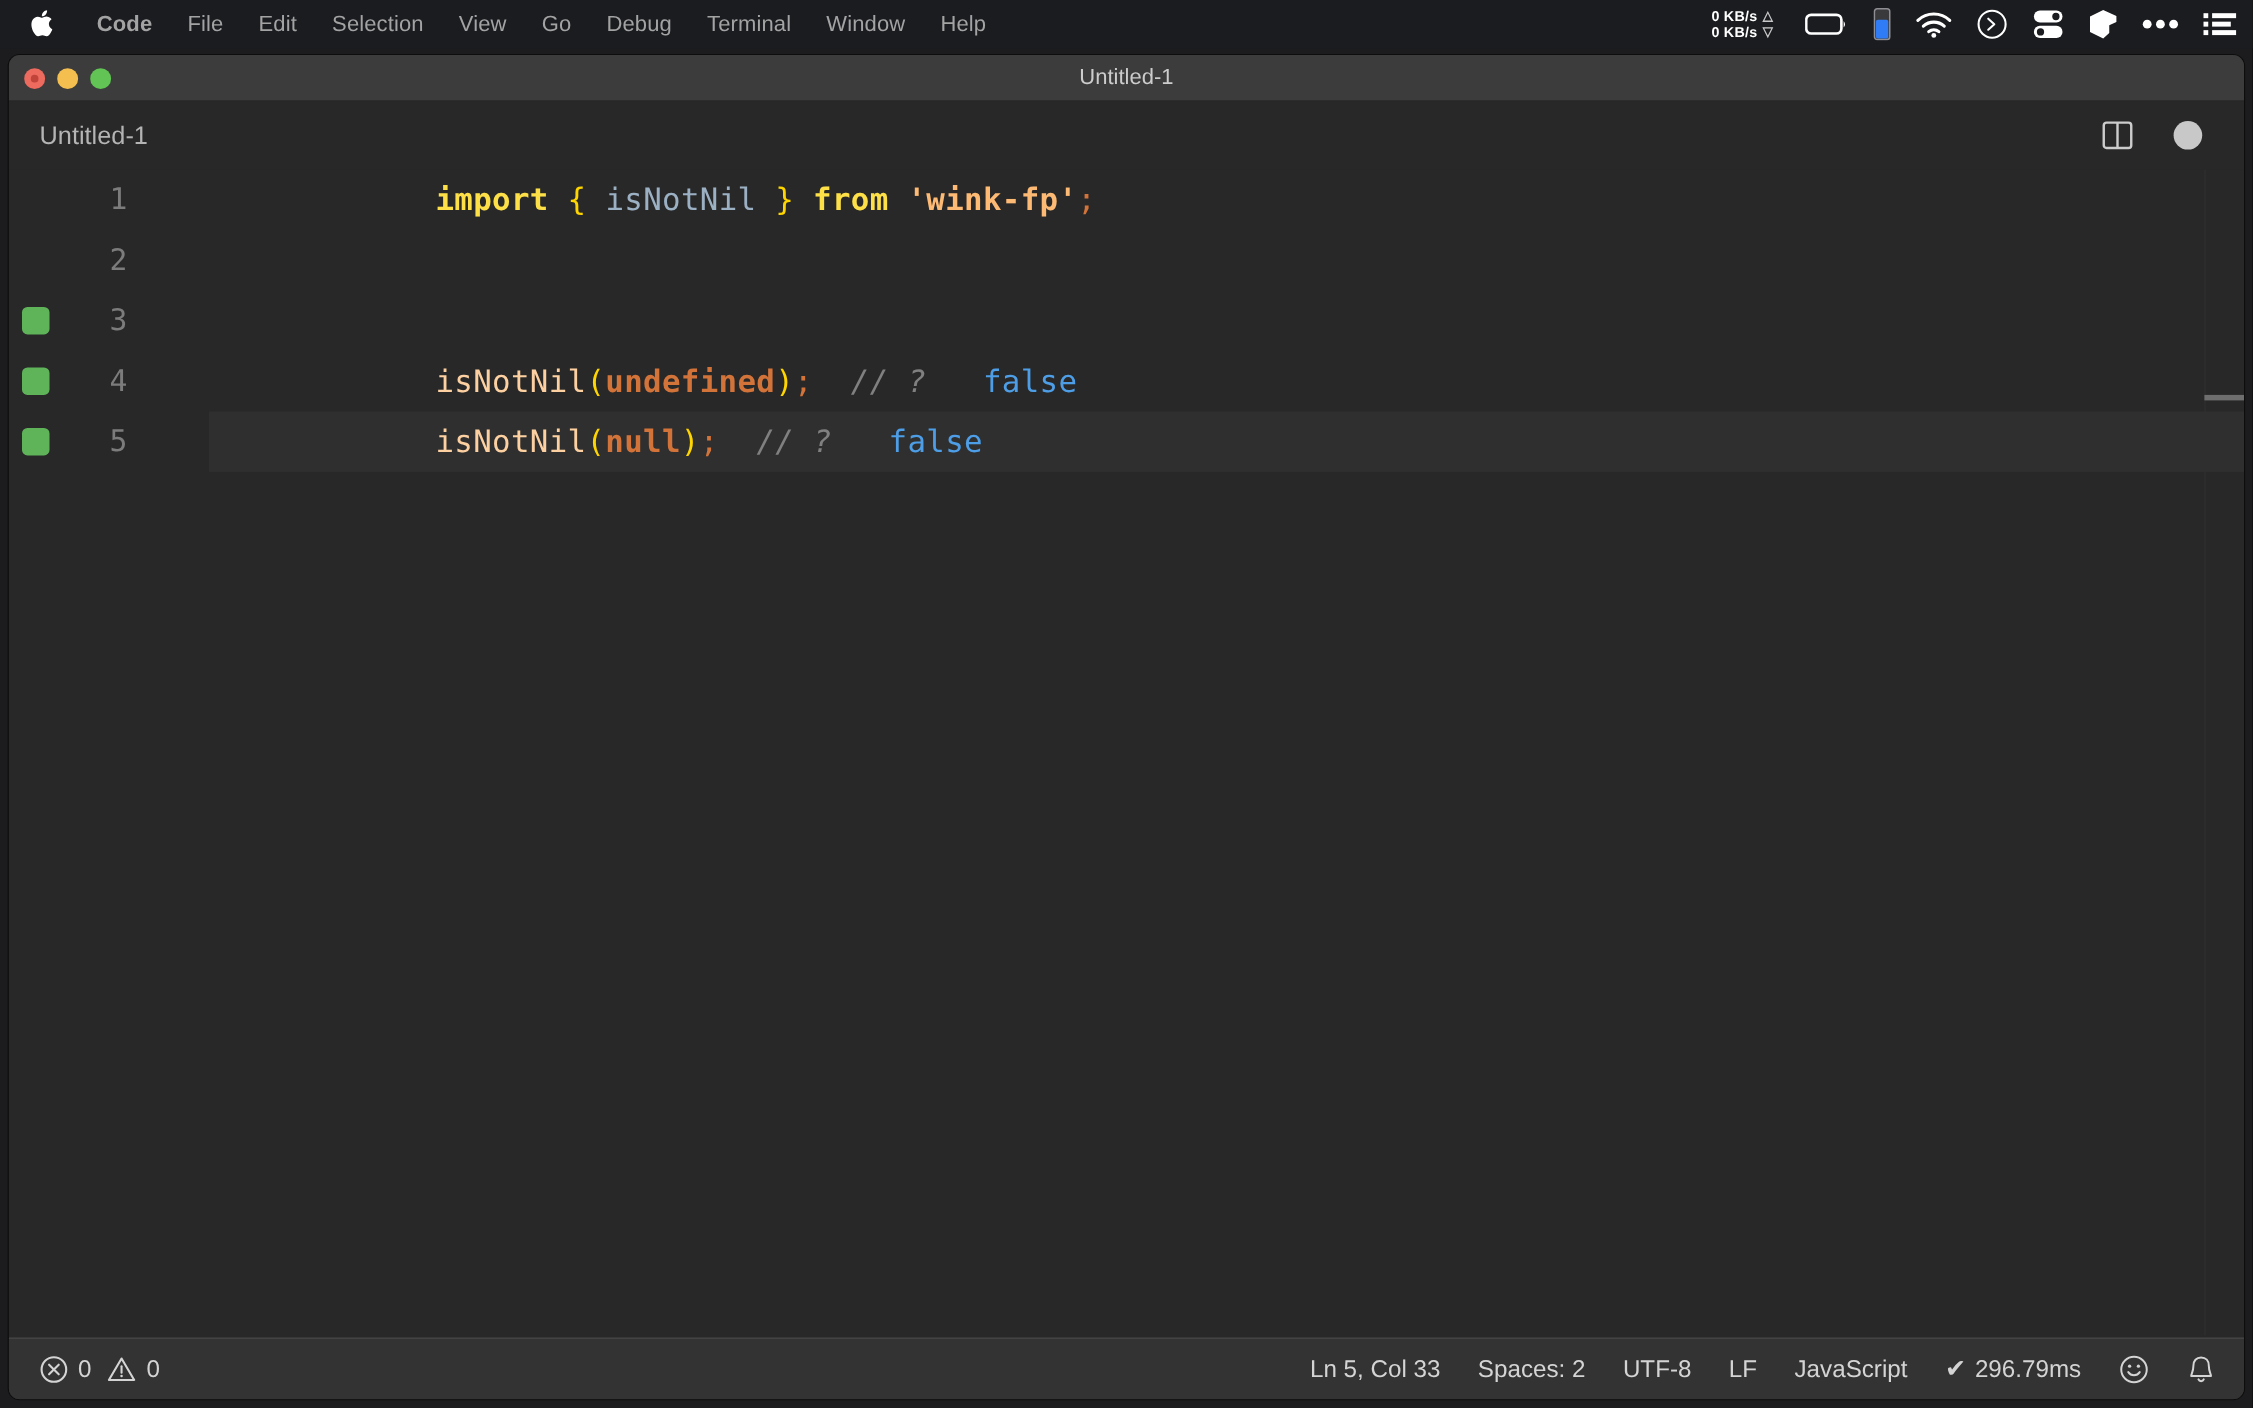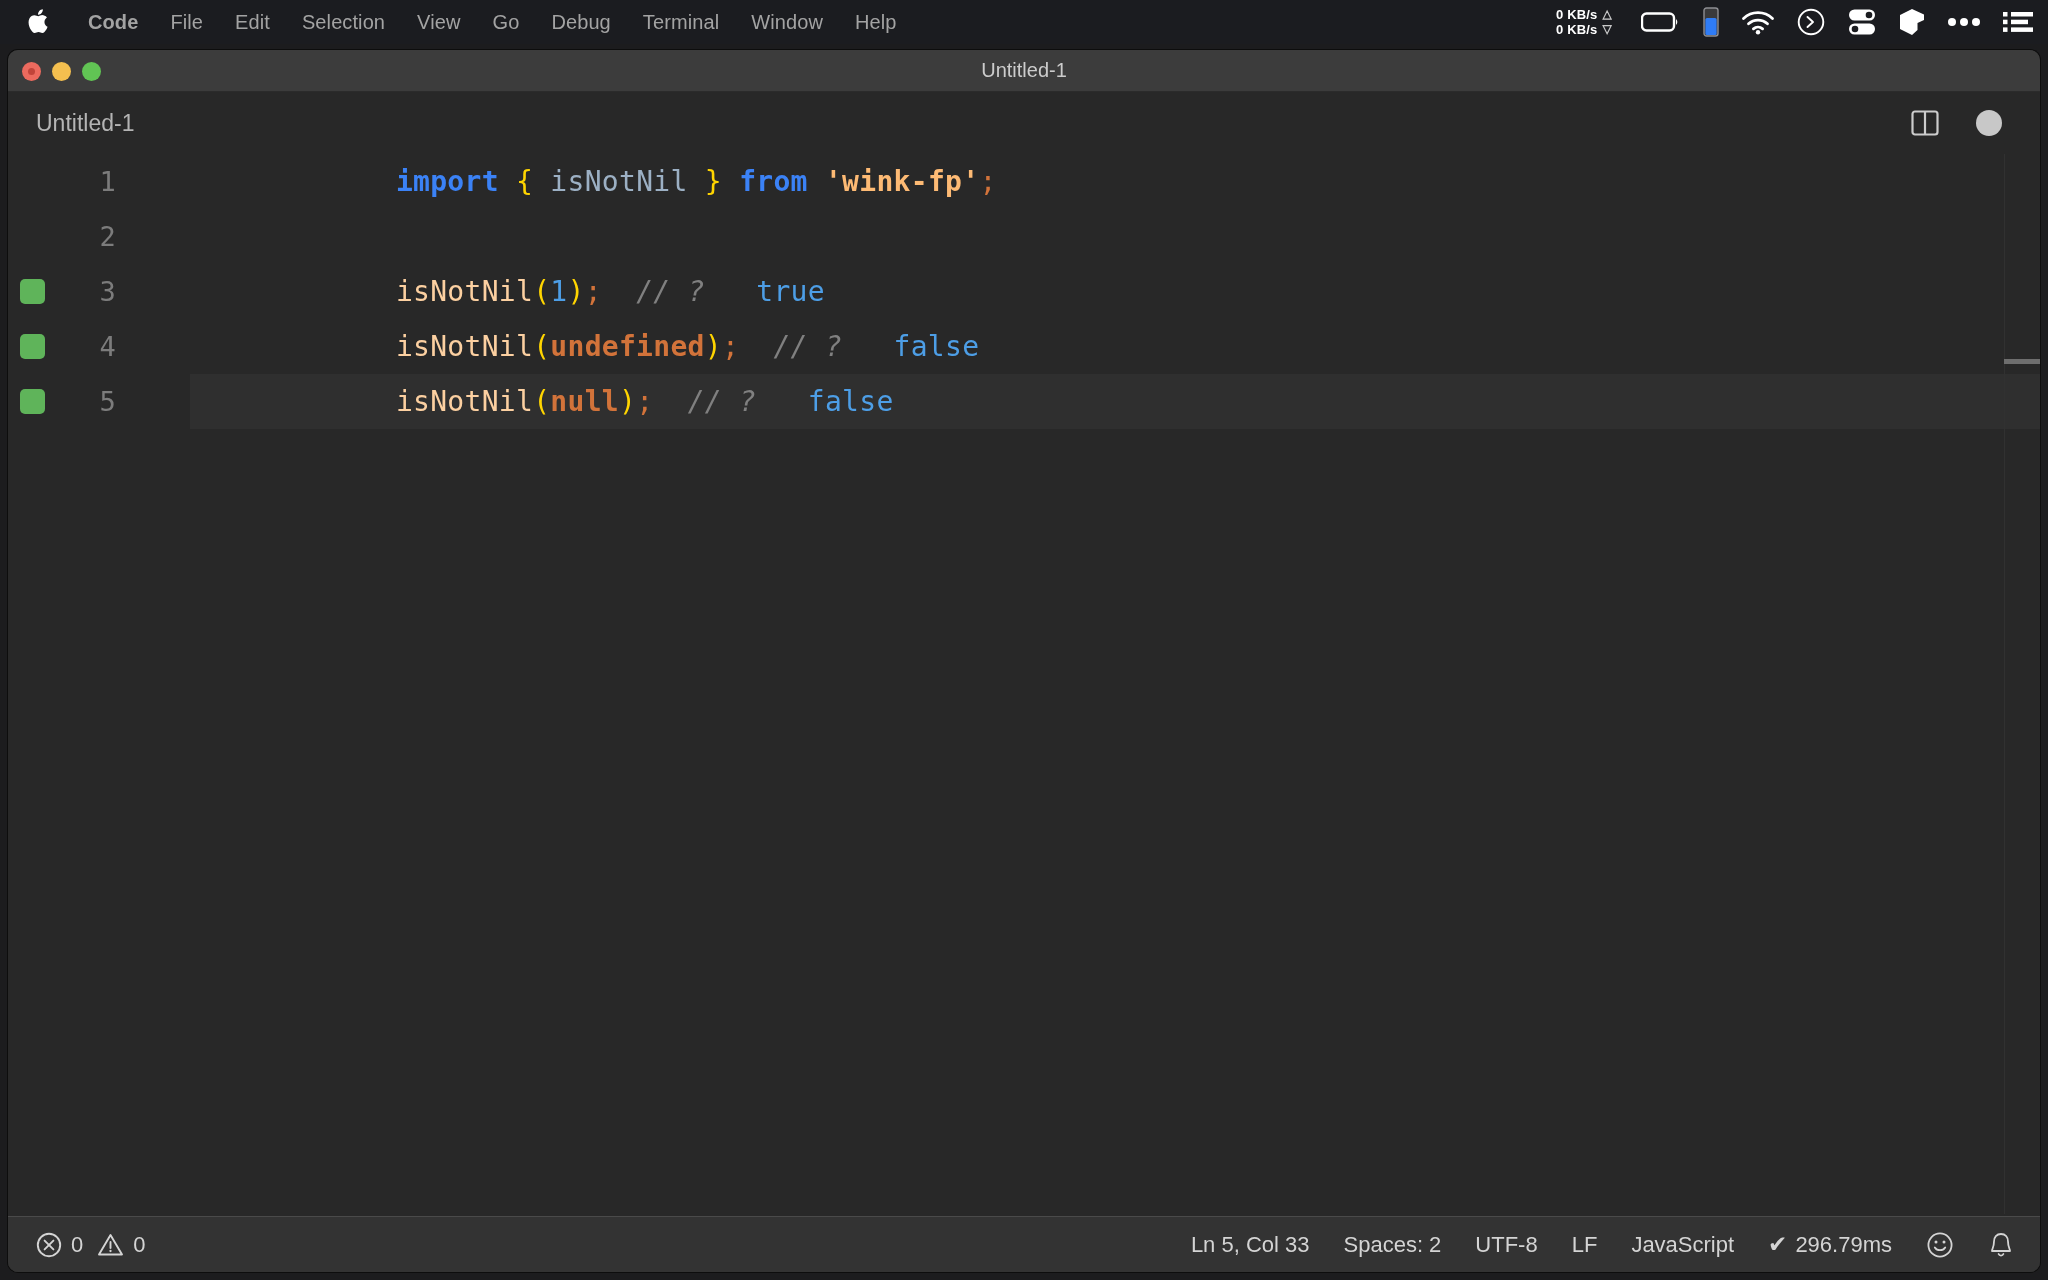--- a/index.html
+++ b/index.html
@@ -91,21 +91,21 @@
   }
   .marker-col { width: 48px; flex: 0 0 48px; display:flex; align-items:center; justify-content:center; }
   .run-marker { width: 25px; height: 25px; border-radius: 5px; background: #5fb45a; }
   .lineno {
     width: 70px; flex: 0 0 70px; text-align: right; padding-right: 10px;
     color: #7c7c7c; font-size: 27px; user-select: none;
   }
   .code-text { position: relative; padding-left: 64px; white-space: pre; }
 
   
-  .t-kw   { color: #3b82f6; font-weight: bold; }
+  .t-kw   { color: #fde047; font-weight: bold; }
   .t-brc  { color: #ffd500; }
   .t-ident{ color: #9cb0c4; }
   .t-str  { color: #fdba74; font-weight: bold; }
   .t-punc { color: #d2733a; }
   .t-fn   { color: #fcd0a1; }
   .t-num  { color: #4d9ee6; }
   .t-kwval{ color: #d2733a; font-weight: bold; }
   .t-com  { color: #808080; font-style: italic; }
   .t-bool { color: #4d9ee6; }
 
@@ -281,23 +281,20 @@
           <span class="marker-col"></span>
           <span class="lineno">2</span>
           <span class="code-text"></span>
         </div>
 
         <div class="code-line">
           <span class="marker-col">
             <span class="run-marker"></span>
           </span>
           <span class="lineno">3</span>
-          <span class="code-text">
-            <span class="t-fn">isNotNil</span><span class="t-brc">(</span><span class="t-num">1</span><span class="t-brc">)</span><span class="t-punc">;</span><span>  </span><span class="t-com">// ?</span><span>   </span><span class="t-bool">true</span>
-          </span>
         </div>
 
         <div class="code-line">
           <span class="marker-col">
             <span class="run-marker"></span>
           </span>
           <span class="lineno">4</span>
           <span class="code-text">
             <span class="t-fn">isNotNil</span><span class="t-brc">(</span><span class="t-kwval">undefined</span><span class="t-brc">)</span><span class="t-punc">;</span><span>  </span><span class="t-com">// ?</span><span>   </span><span class="t-bool">false</span>
           </span>

